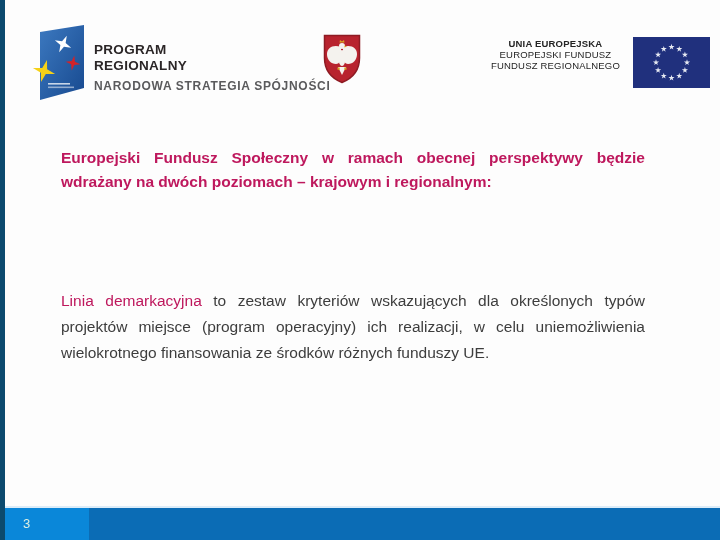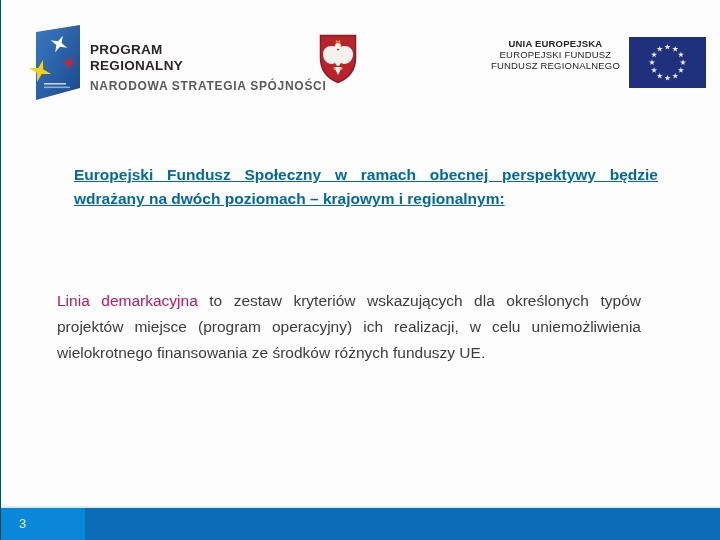--- a/index.html
+++ b/index.html
@@ -1,35 +1,35 @@
 <!DOCTYPE html>
 <html><head>
 <meta charset="utf-8">
 <style>
   html,body{margin:0;padding:0;background:#ffffff;}
   .slide{
     position:relative;width:720px;height:540px;background:#fdfdfd;
     font-family:"Liberation Sans",sans-serif;overflow:hidden;
-    border-left:1px solid #0c4a6e;box-sizing:border-box;
+    border-left:5px solid #0c4a6e;box-sizing:border-box;
   }
   
   .pr-logo{position:absolute;left:31px;top:22px;}
   .pr-text{position:absolute;left:89px;top:42px;}
   .pr-title{font-size:13.5px;line-height:16px;font-weight:700;color:#2b2627;letter-spacing:.3px;}
   .pr-sub{margin-top:5px;font-size:12px;font-weight:600;color:#5a5a5c;letter-spacing:.7px;}
   .crest{position:absolute;left:318px;top:34px;}
   .wlkp-text{position:absolute;left:364px;top:52px;font-size:9.5px;line-height:13px;
     font-weight:700;color:#46464c;letter-spacing:.4px;}
   .eu-text{position:absolute;right:100px;top:38px;text-align:center;font-size:9.5px;
     line-height:11px;color:#242424;letter-spacing:.2px;}
   .eu-text .b{font-weight:700;}
   .eu-flag{position:absolute;left:628px;top:37px;}
   
-  .intro{position:absolute;left:56px;top:146px;width:584px;margin:17px;
-    font-size:15.5px;line-height:24px;font-weight:700;color:#0369a1;text-align:justify;text-decoration:underline;}
+  .intro{position:absolute;left:56px;top:146px;width:584px;margin:0;
+    font-size:15.5px;line-height:24px;font-weight:700;color:#be185d;text-align:justify;}
   .bullets{position:absolute;left:56px;top:215px;margin:0;padding:0;list-style:none;
     font-size:15.5px;line-height:25px;color:#2a77a4;}
   .bullets .marker{display:inline-block;width:14px;}
   .demarcation{position:absolute;left:56px;top:288px;width:584px;margin:0;
     font-size:15.5px;line-height:26px;color:#3d3d3d;text-align:justify;}
   .demarcation strong{color:#be185d;font-weight:400;}
   
   .footer{position:absolute;left:0;right:0;bottom:0;height:32px;background:#0b6cb5;
     border-top:2px solid #dcecf8;}
   .footer-light{position:absolute;left:0;top:0;bottom:0;width:84px;background:#0a87d9;}

